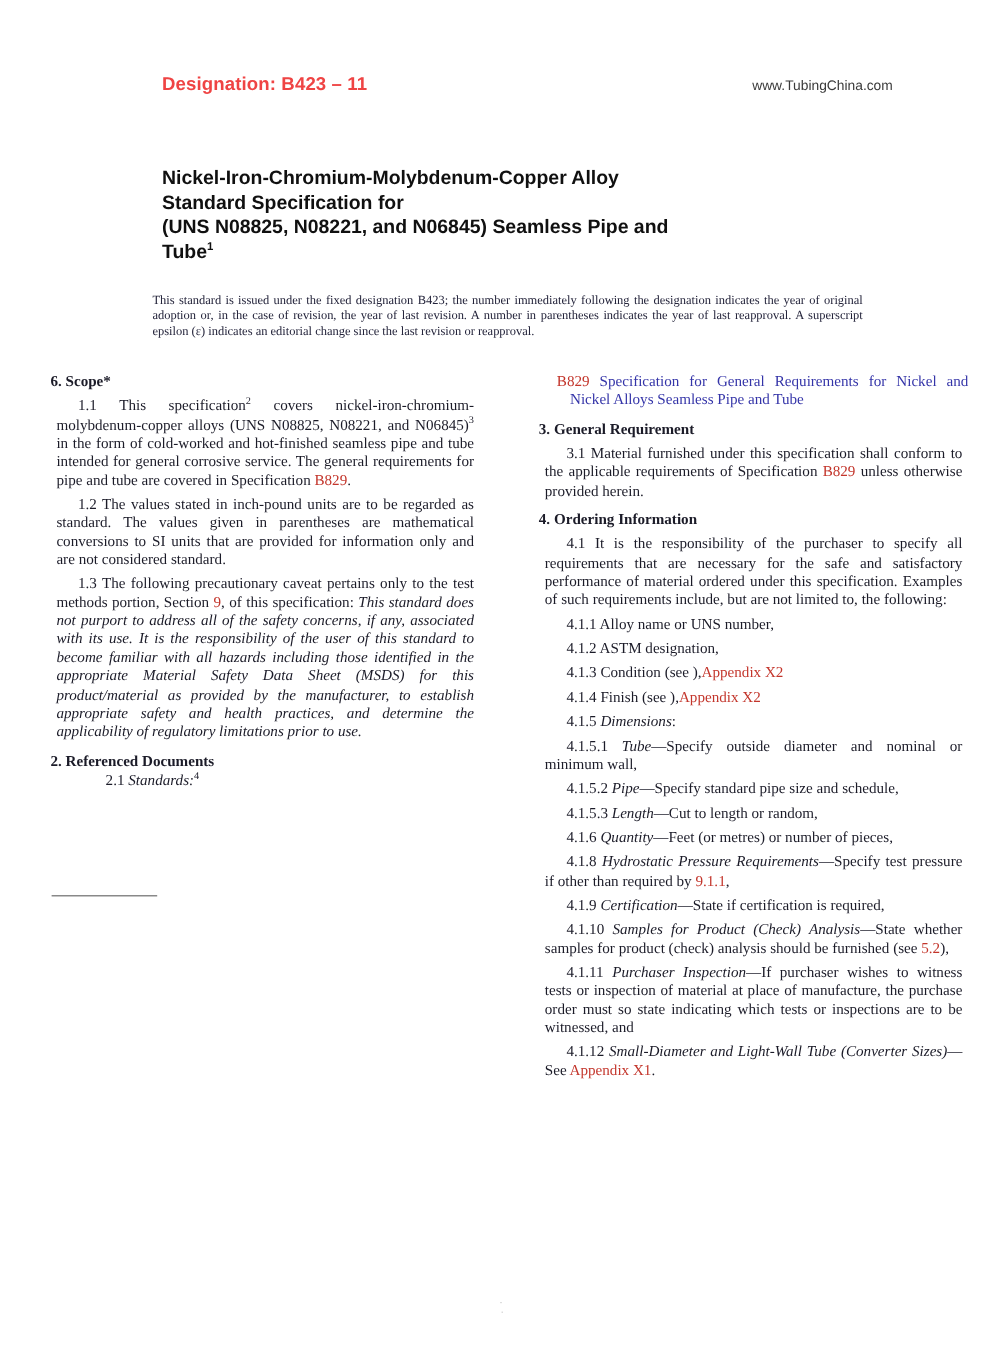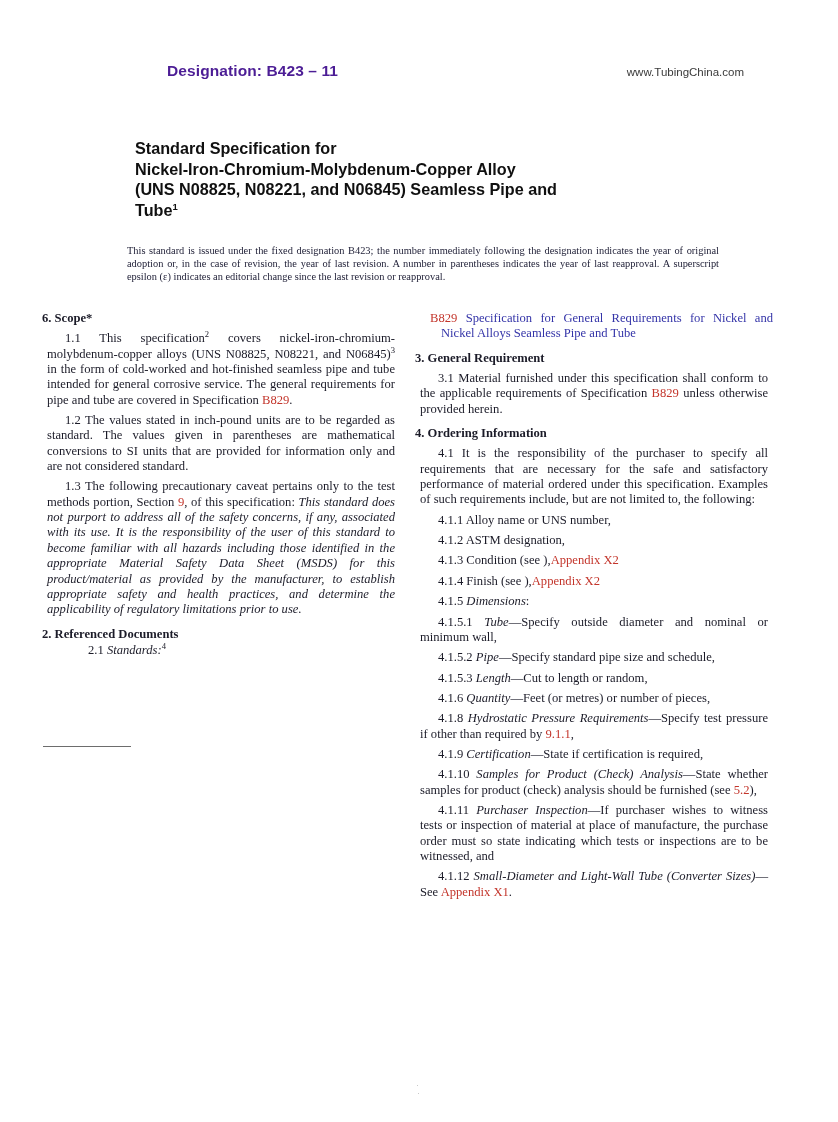--- a/index.html
+++ b/index.html
@@ -30,22 +30,21 @@
     right: 94px;
     display: flex;
     align-items: baseline;
     justify-content: space-between;
   }
   .designation {
     font-family: "Liberation Sans", "DejaVu Sans", sans-serif;
     font-weight: bold;
     font-size: 15.5px;
     letter-spacing: 0.1px;
-    color: #4c1d95;
-    margin-left: 32px;
+    color: #ef4444;
   }
   .website {
     font-family: "Liberation Sans", "DejaVu Sans", sans-serif;
     font-size: 11.5px;
     color: #3a3a3a;
   }
 
   
   .title-block {
     position: absolute;
@@ -80,21 +79,21 @@
   .col {
     position: absolute;
     top: 311px;
     width: 358px;
     font-size: 12.6px;
     line-height: 15.35px;
     text-align: justify;
     color: #1b1b28;
   }
   .col-left  { left: 42px; }
-  .col-right { left: 415px; }
+  .col-right { left: 449px; }
 
   .sec-head {
     font-weight: bold;
     margin: 9px 0 1px 0;
     text-align: left;
   }
   .sec-head:first-child { margin-top: 0; }
 
   p.para {
     margin: 5px;
@@ -159,22 +158,22 @@
 <body>
 
 <div class="page">
 
   <div class="header">
     <div class="designation">Designation: B423 – 11</div>
     <div class="website">www.TubingChina.com</div>
   </div>
 
   <div class="title-block">
+    <div>Nickel-Iron-Chromium-Molybdenum-Copper Alloy</div>
     <div>Standard Specification for</div>
-    <div>Nickel-Iron-Chromium-Molybdenum-Copper Alloy</div>
     <div>(UNS N08825, N08221, and N06845) Seamless Pipe and</div>
     <div><span>Tube</span><sup>1</sup></div>
   </div>
 
   <div class="preamble">This standard is issued under the fixed designation B423; the number immediately following the designation indicates the year of original adoption or, in the case of revision, the year of last revision. A number in parentheses indicates the year of last reapproval. A superscript epsilon (ε) indicates an editorial change since the last revision or reapproval.</div>
 
   <div class="col col-left">
 
     <div class="sec-head">6. Scope*</div>
 

